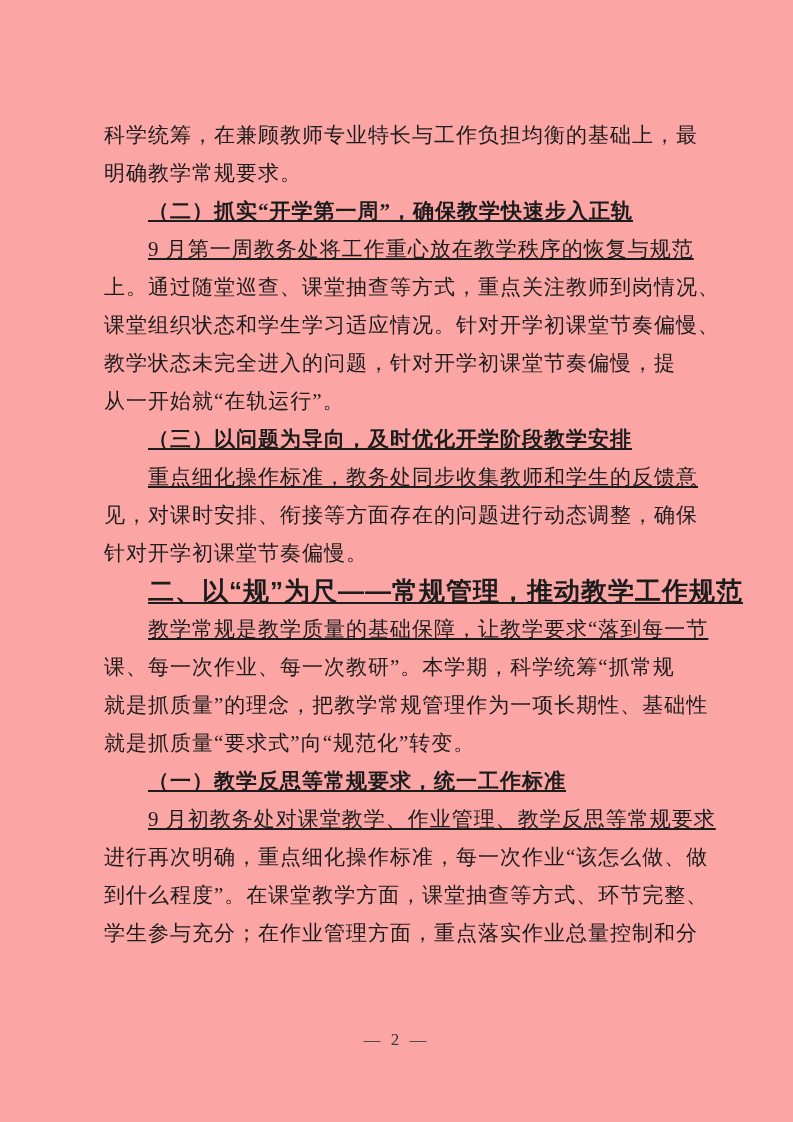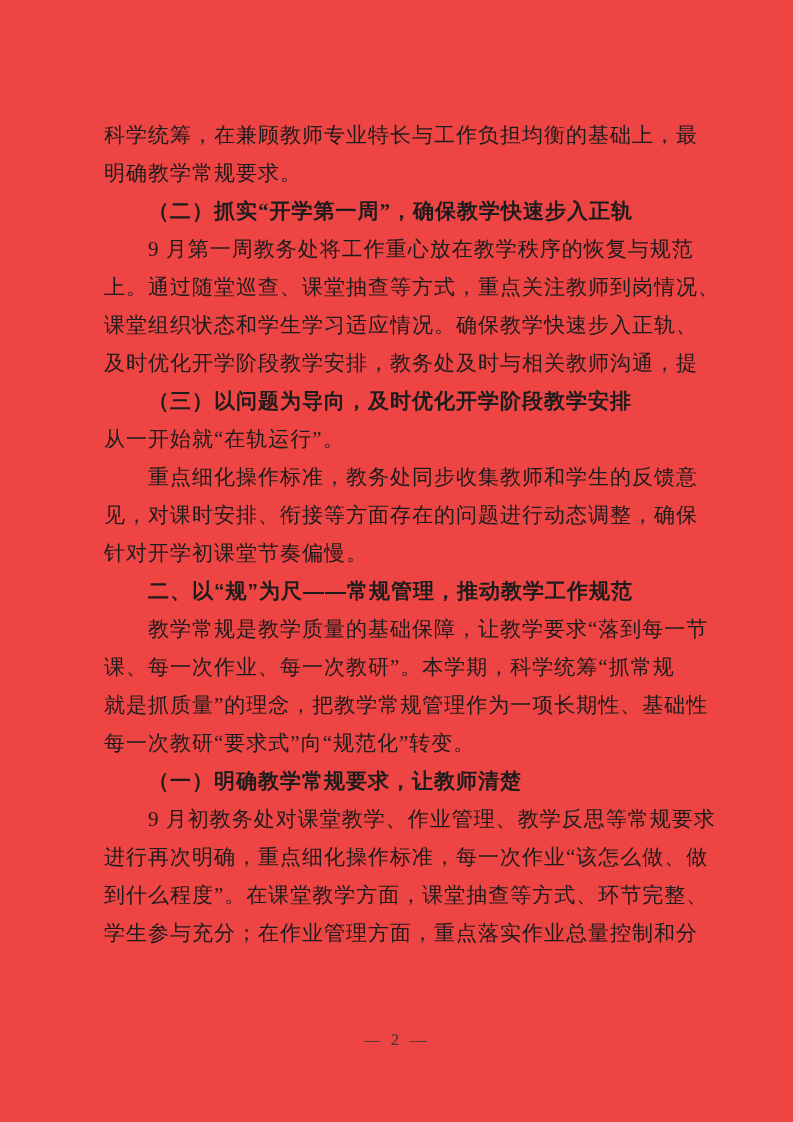--- a/index.html
+++ b/index.html
@@ -5,42 +5,42 @@
   html, body { margin: 0; padding: 0; }
   body {
     width: 793px; height: 1122px;
     background: #ffffff;
     position: relative;
     overflow: hidden;
     font-family: "Liberation Serif", "DejaVu Serif", serif;
   }
   .page {
     position: absolute; inset: 0;
-    background: #ef4444;
+    background: #fca5a5;
     color: #1c1c1c;
   }
   .content {
     position: absolute;
     left: 104px; top: 116px;
     width: 598px;
   }
   .ln {
     height: 38px;
     line-height: 38px;
     font-size: 21px;
     letter-spacing: 1px;
     font-family: "Liberation Serif", "DejaVu Serif", serif;
     white-space: nowrap;
   }
-  .ind { padding-left: 44px; }
+  .ind { padding-left: 44px; text-decoration: underline; }
   .h2 { font-weight: bold; }
   .h1 {
     font-weight: bold;
     font-family: "Liberation Sans", "DejaVu Sans", sans-serif;
-    font-size: 21px;
+    font-size: 26px;
   }
   .footer {
     position: absolute;
     left: 0; right: 0;
     top: 1030px;
     text-align: center;
     font-size: 17px;
     color: #3a3a3a;
     letter-spacing: 3px;
     font-family: "Liberation Serif", "DejaVu Serif", serif;
@@ -49,32 +49,32 @@
 </head>
 <body>
 
 <div class="page">
   <div class="content">
     <div class="ln">科学统筹，在兼顾教师专业特长与工作负担均衡的基础上，最</div>
     <div class="ln">明确教学常规要求。</div>
     <div class="ln h2 ind">（二）抓实“开学第一周”，确保教学快速步入正轨</div>
     <div class="ln ind">9 月第一周教务处将工作重心放在教学秩序的恢复与规范</div>
     <div class="ln">上。通过随堂巡查、课堂抽查等方式，重点关注教师到岗情况、</div>
-    <div class="ln">课堂组织状态和学生学习适应情况。确保教学快速步入正轨、</div>
-    <div class="ln">及时优化开学阶段教学安排，教务处及时与相关教师沟通，提</div>
+    <div class="ln">课堂组织状态和学生学习适应情况。针对开学初课堂节奏偏慢、</div>
+    <div class="ln">教学状态未完全进入的问题，针对开学初课堂节奏偏慢，提</div>
+    <div class="ln">从一开始就“在轨运行”。</div>
     <div class="ln h2 ind">（三）以问题为导向，及时优化开学阶段教学安排</div>
-    <div class="ln">从一开始就“在轨运行”。</div>
     <div class="ln ind">重点细化操作标准，教务处同步收集教师和学生的反馈意</div>
     <div class="ln">见，对课时安排、衔接等方面存在的问题进行动态调整，确保</div>
     <div class="ln">针对开学初课堂节奏偏慢。</div>
     <div class="ln h1 ind">二、以“规”为尺——常规管理，推动教学工作规范</div>
     <div class="ln ind">教学常规是教学质量的基础保障，让教学要求“落到每一节</div>
     <div class="ln">课、每一次作业、每一次教研”。本学期，科学统筹“抓常规</div>
     <div class="ln">就是抓质量”的理念，把教学常规管理作为一项长期性、基础性</div>
-    <div class="ln">每一次教研“要求式”向“规范化”转变。</div>
-    <div class="ln h2 ind">（一）明确教学常规要求，让教师清楚</div>
+    <div class="ln">就是抓质量“要求式”向“规范化”转变。</div>
+    <div class="ln h2 ind">（一）教学反思等常规要求，统一工作标准</div>
     <div class="ln ind">9 月初教务处对课堂教学、作业管理、教学反思等常规要求</div>
     <div class="ln">进行再次明确，重点细化操作标准，每一次作业“该怎么做、做</div>
     <div class="ln">到什么程度”。在课堂教学方面，课堂抽查等方式、环节完整、</div>
     <div class="ln">学生参与充分；在作业管理方面，重点落实作业总量控制和分</div>
   </div>
   <div class="footer">— 2 —</div>
 </div>
 
 </body></html>

